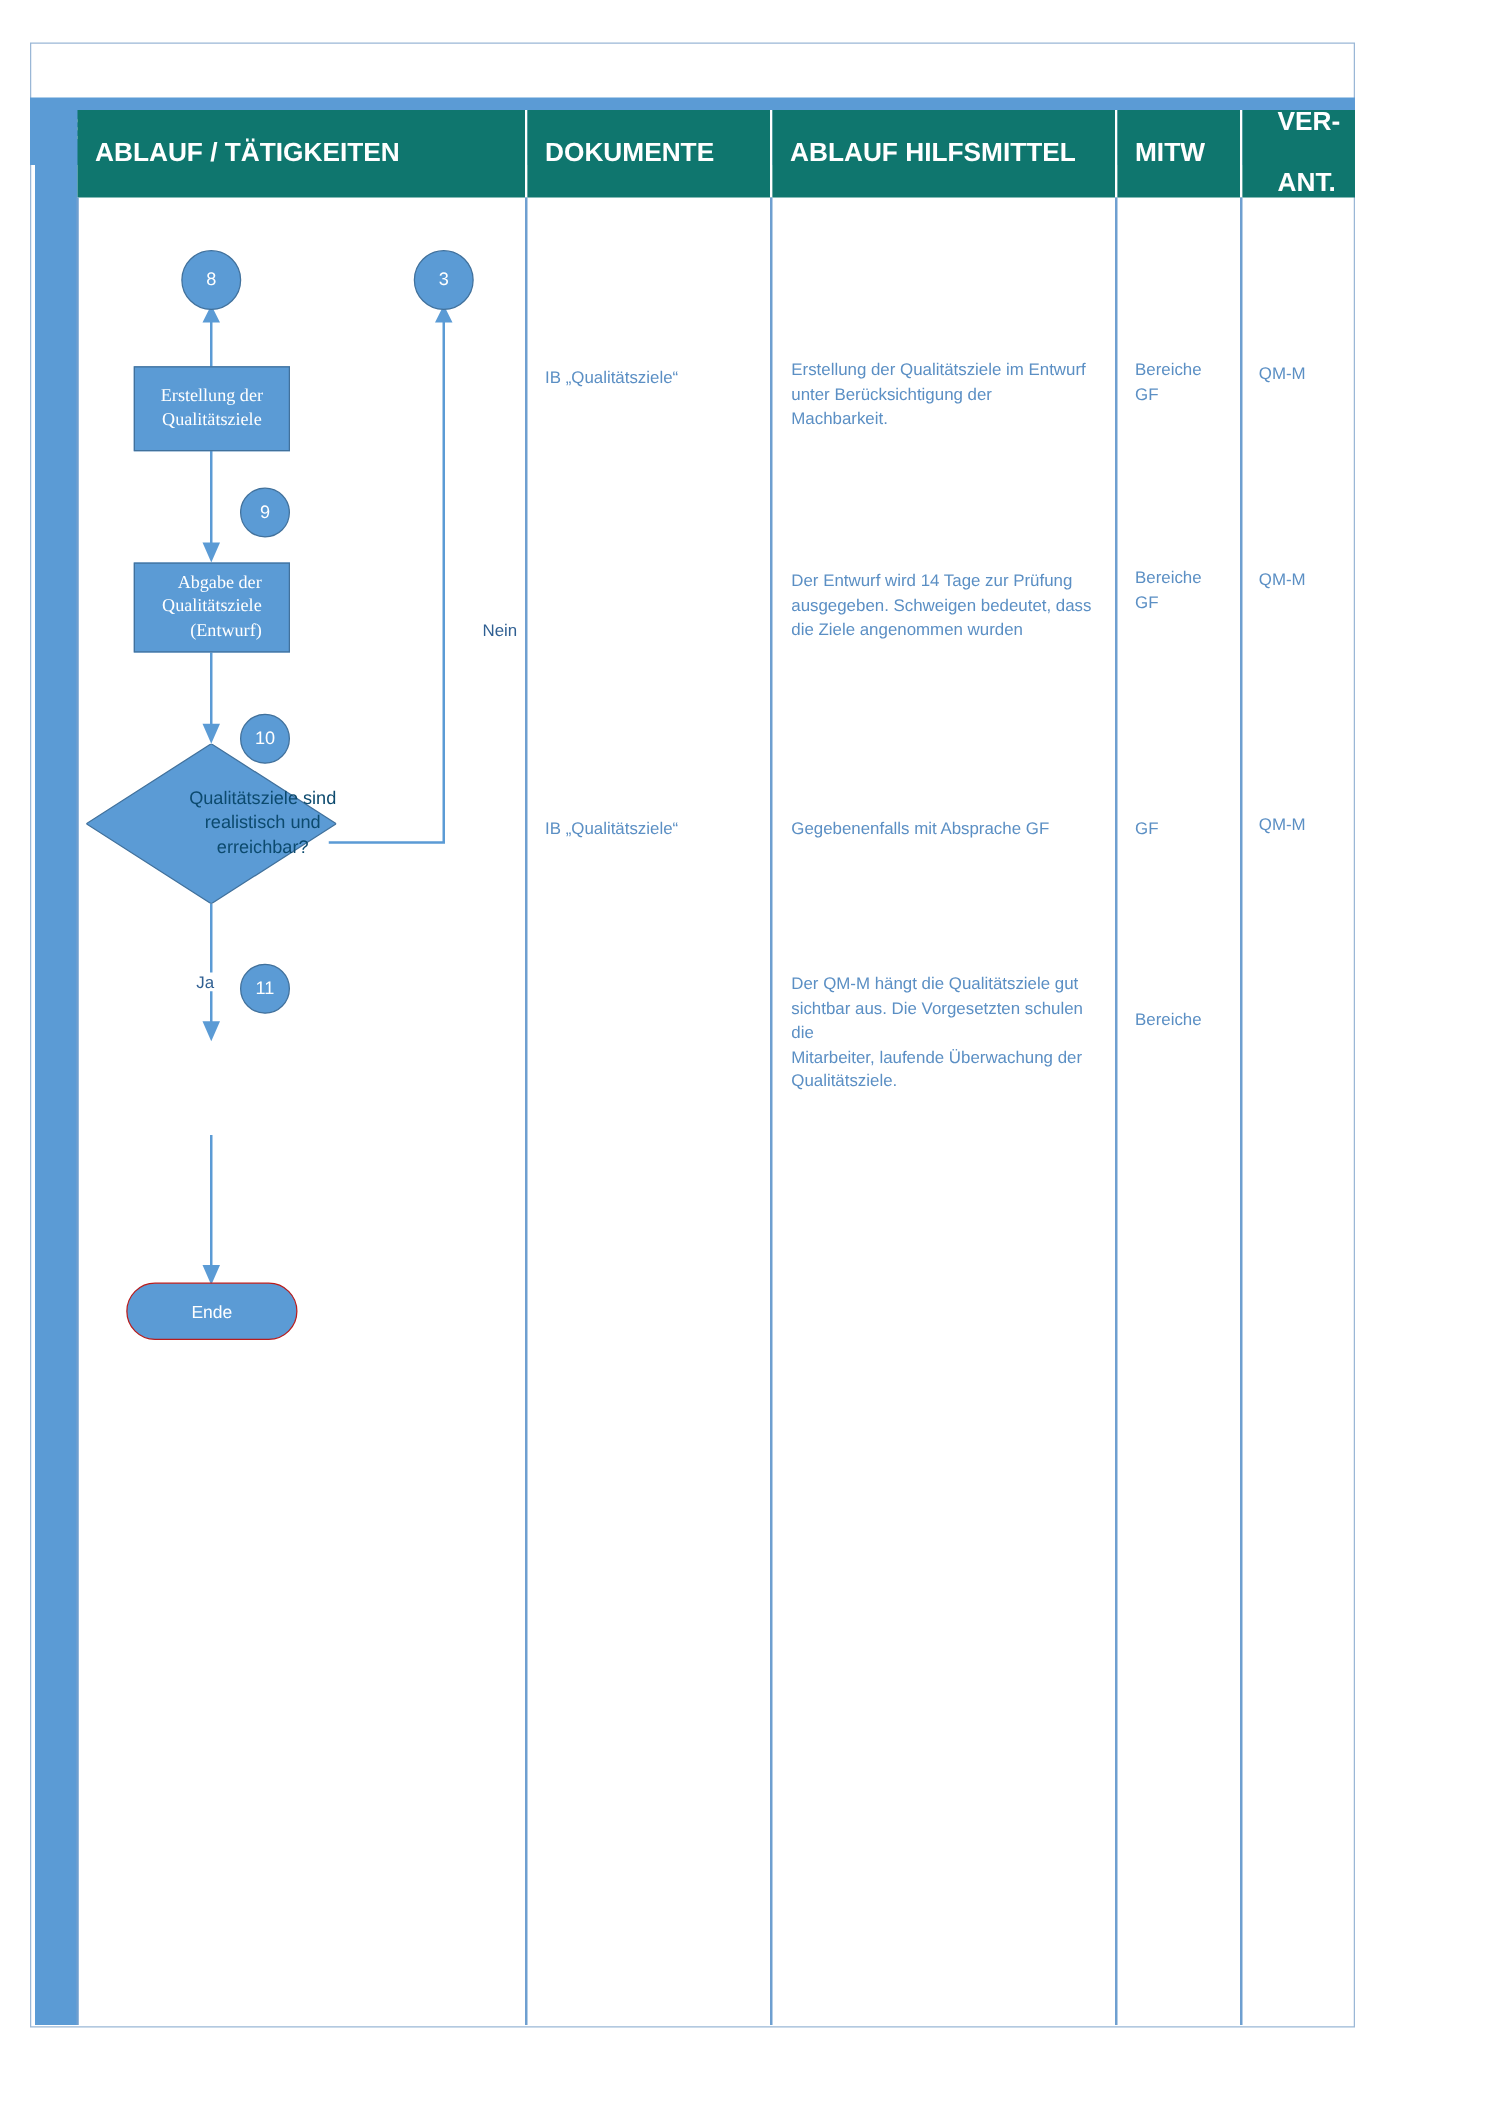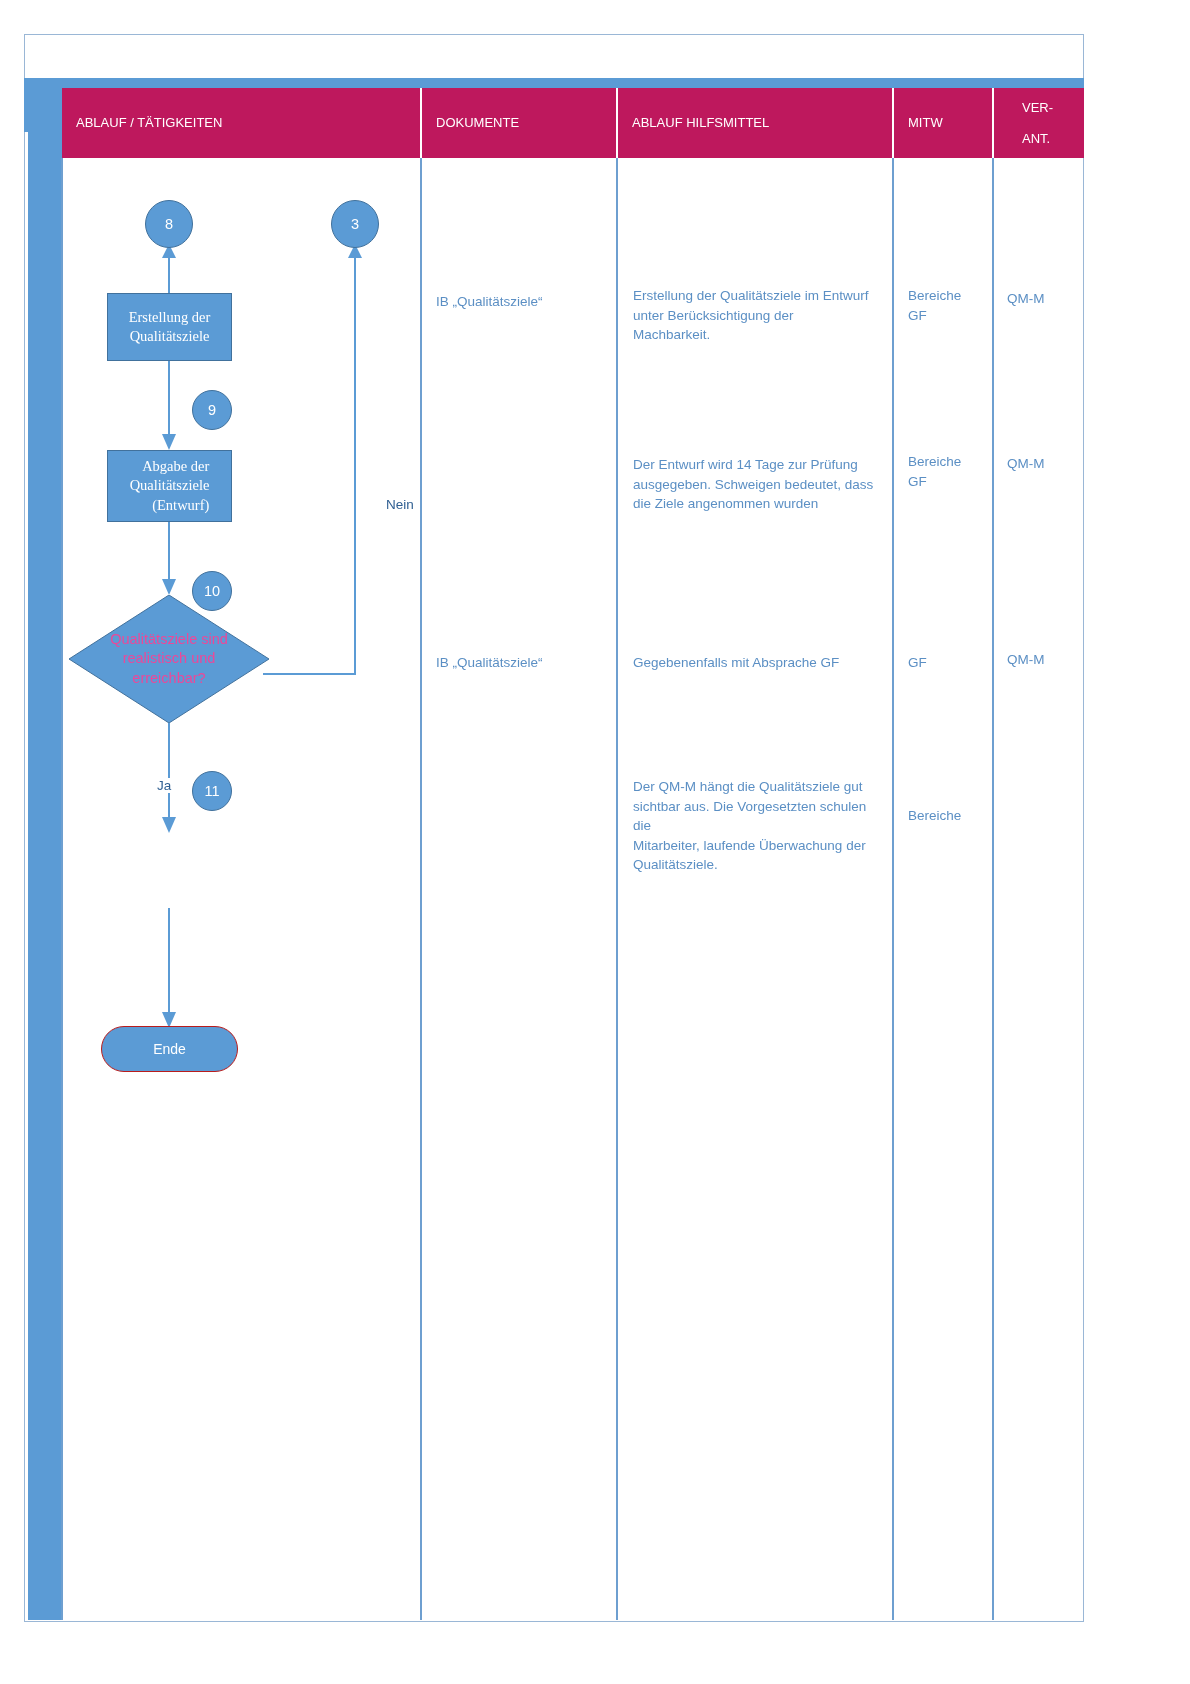--- a/index.html
+++ b/index.html
@@ -26,23 +26,23 @@
   }
 
   
   .phaserail{
     position:absolute;left:28px;top:88px;width:34px;height:1532px;
     background:#5b9bd5;box-sizing:border-box;
   }
 
   
   .hdr{
-    position:absolute;top:88px;height:70px;background:#be185d;
+    position:absolute;top:88px;height:70px;background:#0f766e;
     box-sizing:border-box;border-right:2px solid #ffffff;
-    color:#ffffff;font-size:13px;font-weight:normal;
+    color:#ffffff;font-size:21px;font-weight:bold;
     display:flex;align-items:center;
   }
   .hdr span{padding-left:14px;display:block;line-height:1.18;}
   .hdr.last{border-right:none;}
 
   
   .vrule{position:absolute;top:158px;height:1462px;width:2px;background:#6e9fd0;}
 
   
   .shape{position:absolute;box-sizing:border-box;}
@@ -59,22 +59,22 @@
   }
   .term{
     background:#5b9bd5;border:1px solid #b91c1c;border-radius:40px;
     color:#ffffff;font-size:14px;
     display:flex;align-items:center;justify-content:center;
   }
   .diamondwrap{position:absolute;}
   .diamondwrap svg{position:absolute;left:0;top:0;}
   .diamondwrap .dtxt{
     position:absolute;left:0;top:0;width:100%;height:100%;
-    display:flex;align-items:center;justify-content:center;
-    color:#ec4899;font-size:14.5px;line-height:1.32;text-align:center;
+    display:flex;align-items:center;justify-content:flex-end;
+    color:#0c4a6e;font-size:14.5px;line-height:1.32;text-align:center;
     pointer-events:none;
   }
 
   
   .conn{position:absolute;left:0;top:0;width:1190px;height:1684px;pointer-events:none;}
 
   .edgelabel{
     position:absolute;color:#2f5f92;font-size:13.5px;background:#fff;
     padding:0 2px;
   }

